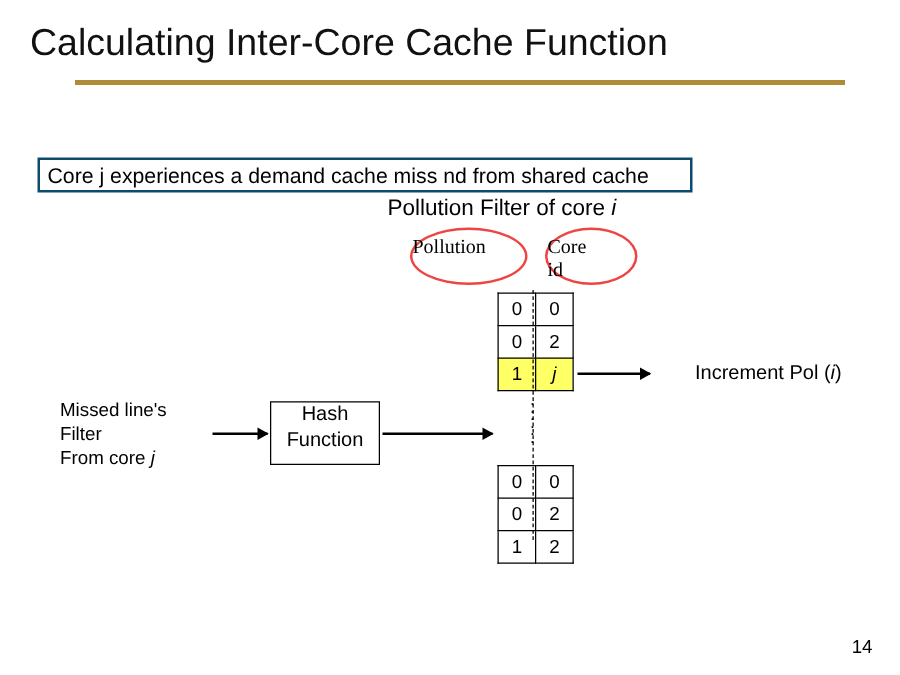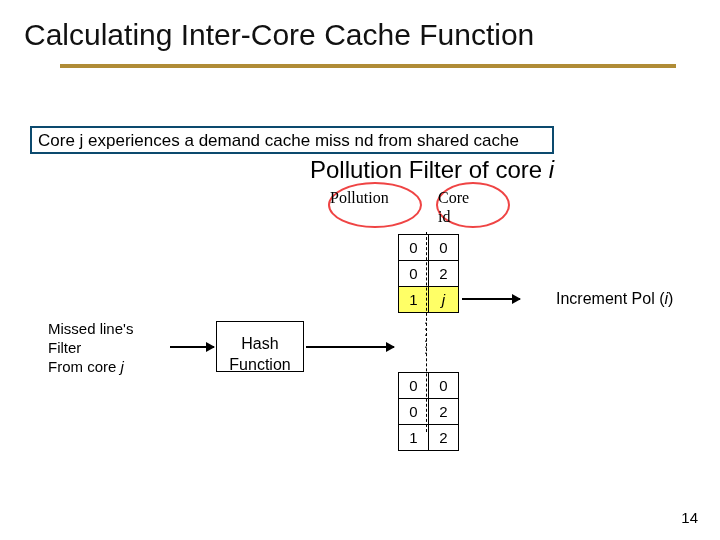--- a/index.html
+++ b/index.html
@@ -34,21 +34,21 @@
     color: #000;
     font-size: 17px;
     line-height: 26px;
     padding-left: 6px;
     white-space: nowrap;
   }
   .filter-title {
     position: absolute;
     top: 156px;
     left: 310px;
-    font-size: 24px;
+    font-size: 18px;
     color: #000;
   }
   .oval {
     position: absolute;
     border: 2px solid #ef4444;
     border-radius: 50%;
     text-align: left;
     font-size: 16px;
     line-height: 1.2;
     padding-top: 4px;
@@ -95,21 +95,21 @@
   .hashbox {
     position: absolute;
     top: 321px;
     left: 216px;
     width: 88px;
     height: 51px;
     border: 1px solid #000;
     text-align: center;
     font-size: 16px;
     line-height: 1.3;
-    padding-top: 12px;
+    padding-top: 0;
   }
   .srclabel {
     position: absolute;
     top: 320px;
     left: 48px;
     font-size: 15px;
     line-height: 1.25;
   }
   .arrow-h {
     position: absolute;

